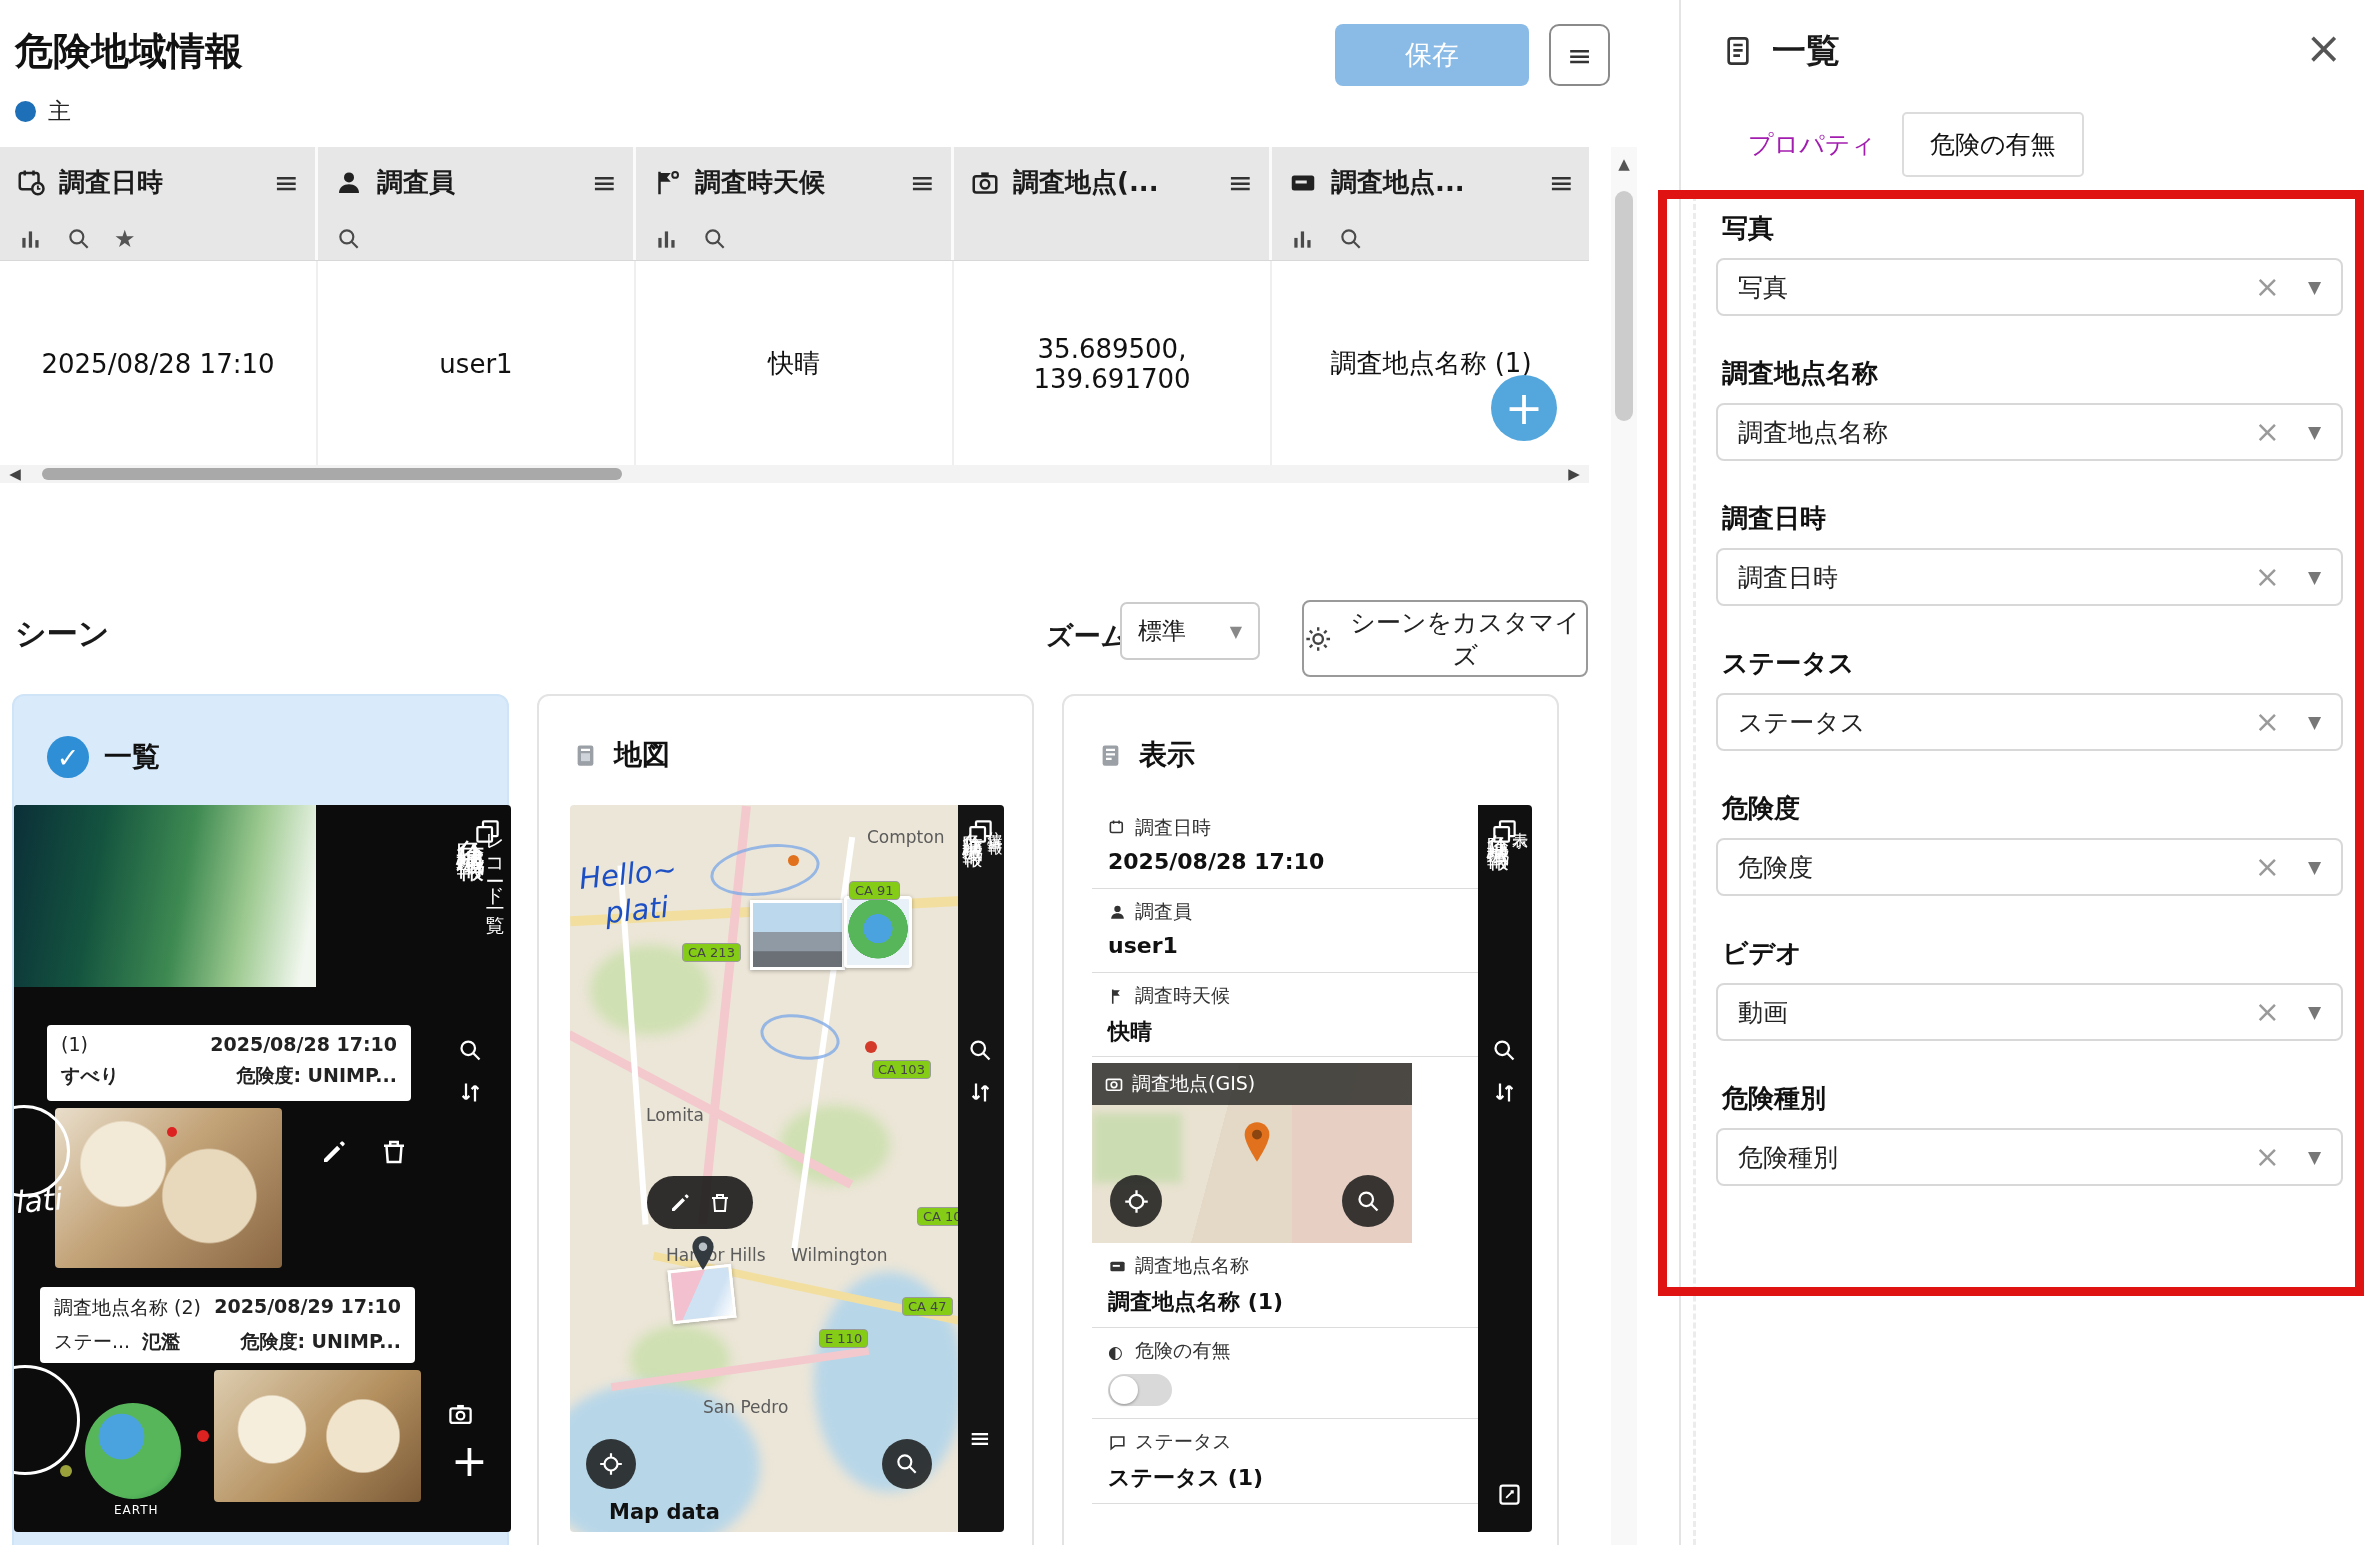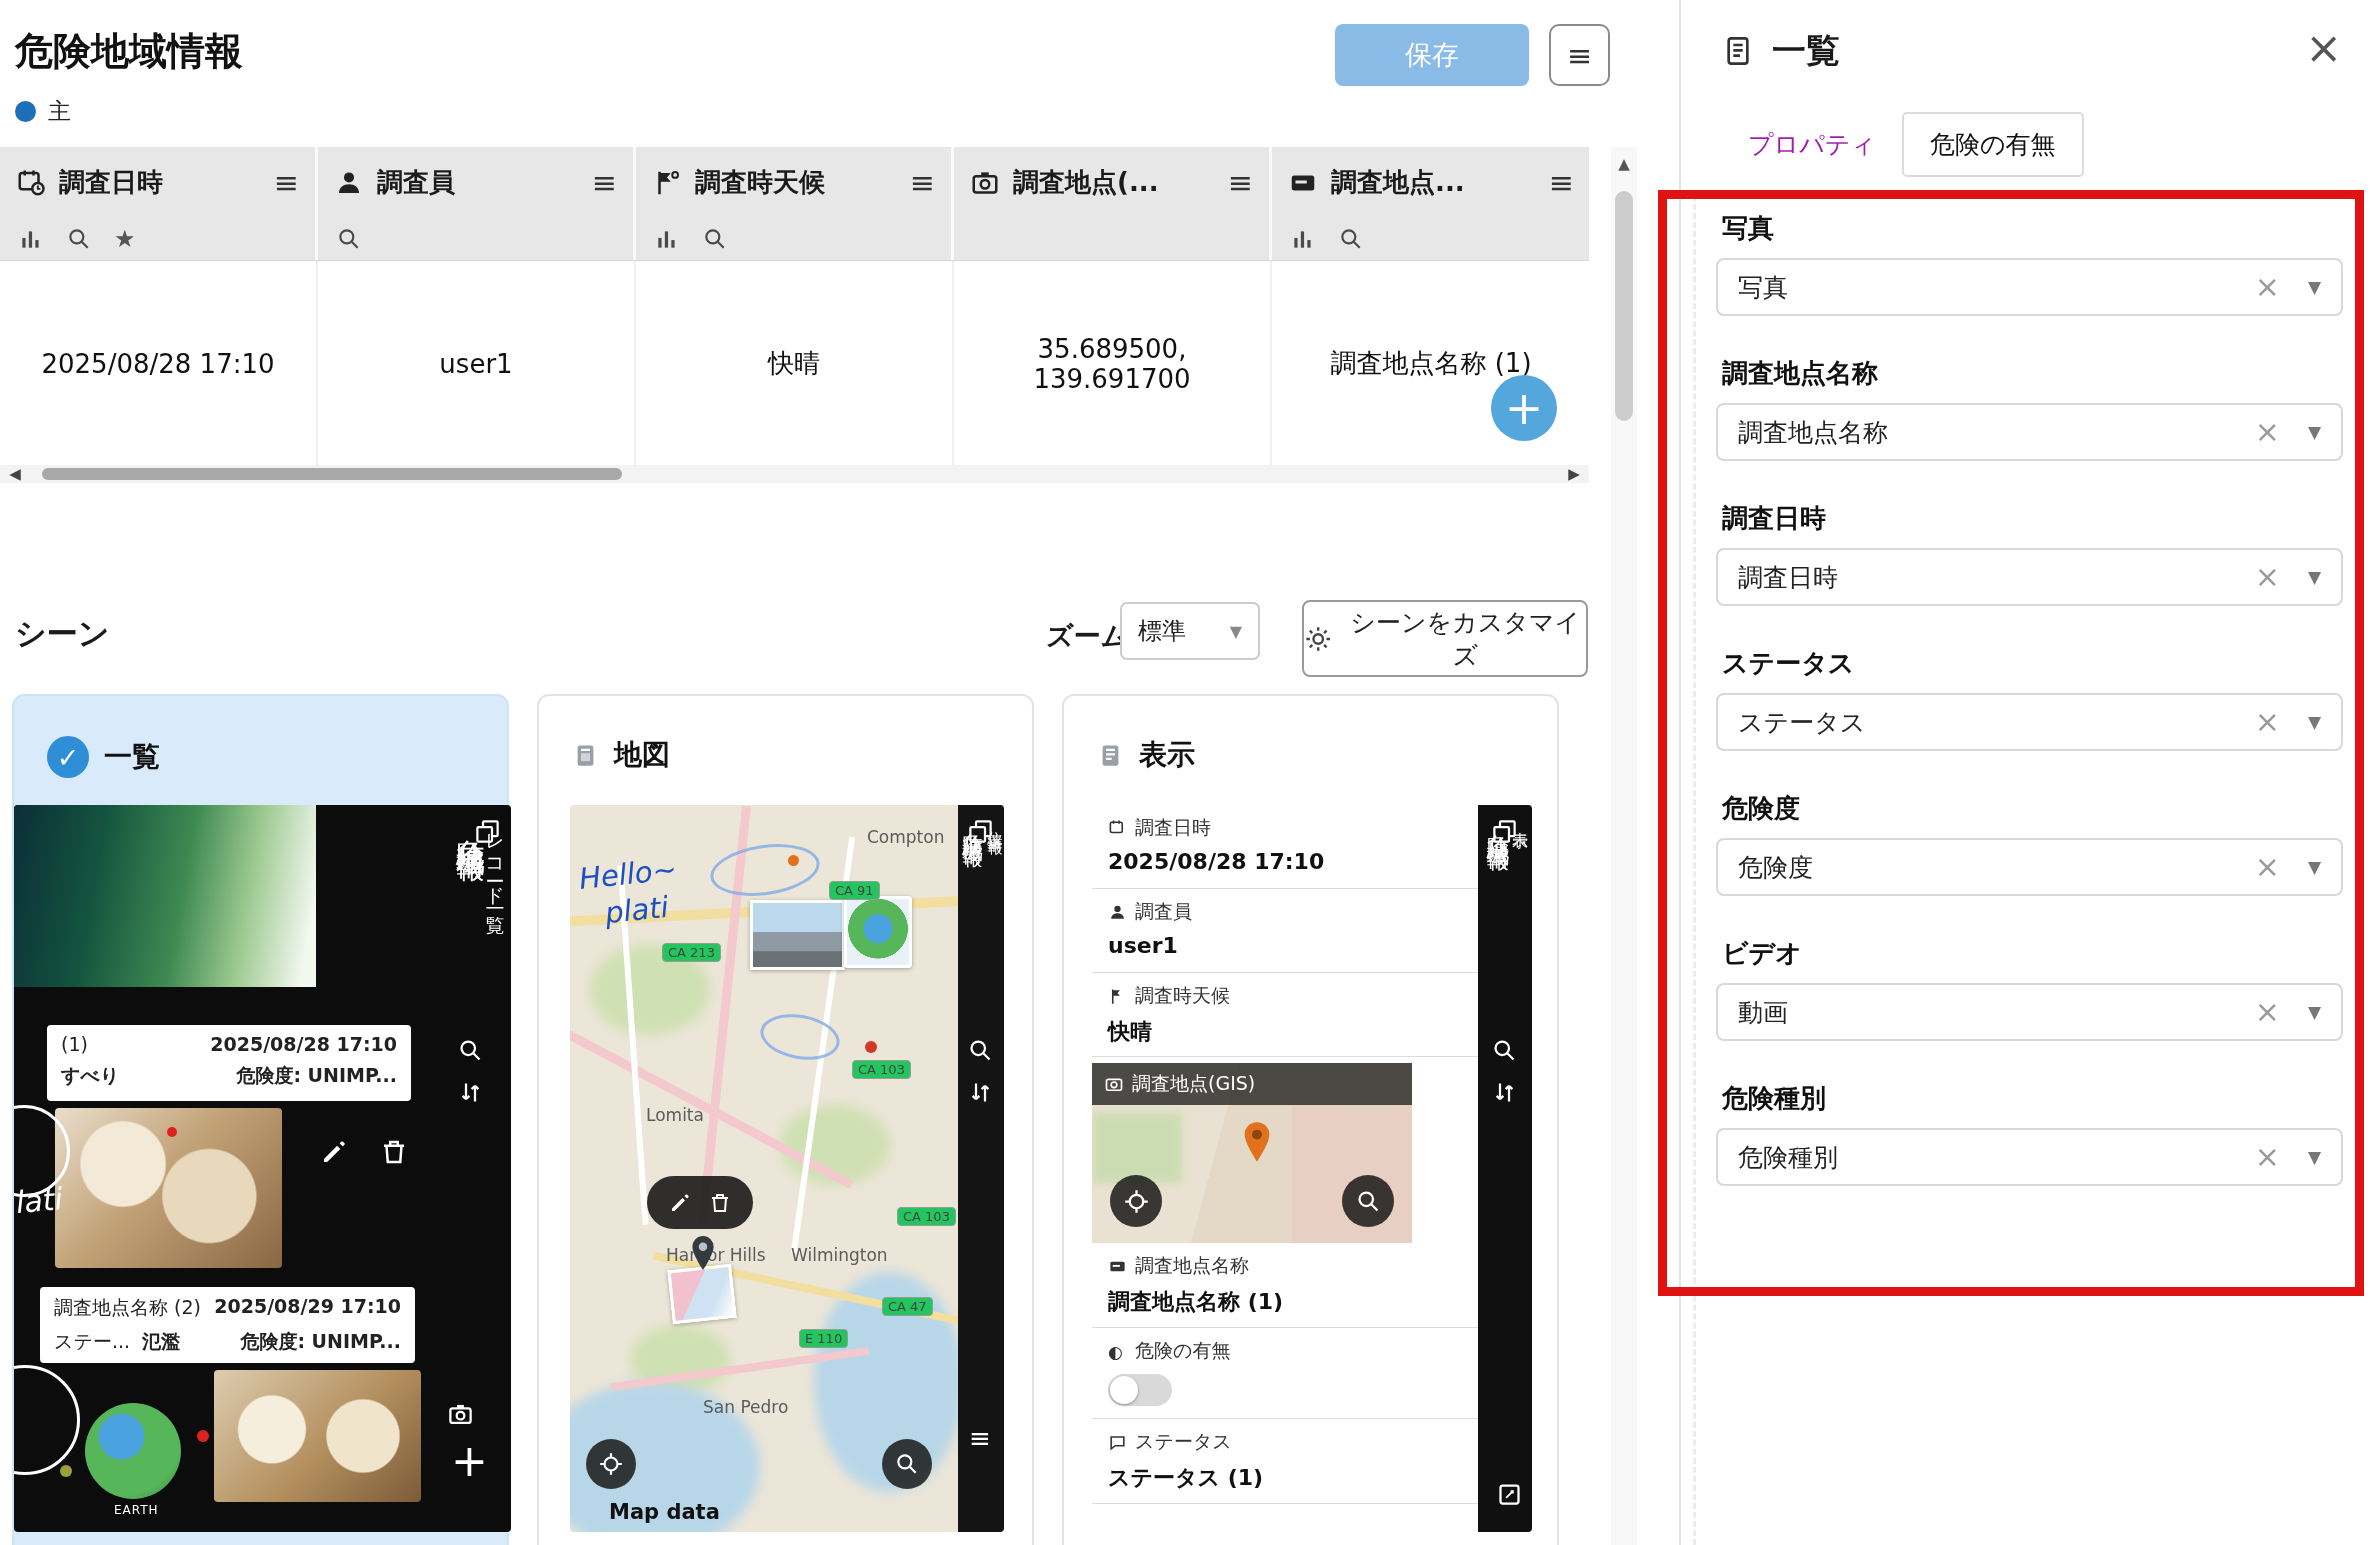--- a/index.html
+++ b/index.html
@@ -100,21 +100,21 @@
   .m1-earth { position:absolute; left:71px; top:598px; width:96px; height:96px; border-radius:50%;
     background:radial-gradient(circle at 38% 35%, #4aa3df 0 26%, #57b55a 27% 68%, #2e8b44 100%); }
   .m1-earth-label { position:absolute; left:100px; top:698px; color:#fff; font-size:12px; letter-spacing:1px; }
 
   
   .road { position:absolute; }
   .r-y { background:#f2dfa0; } .r-p { background:#f3c9cd; } .r-w { background:#ffffff; }
   .patch { position:absolute; border-radius:50%; filter:blur(6px); }
   .g { background:#cfe0b2; } .w { background:#b7d6e8; }
   .map-label { position:absolute; color:#5b5b5b; font-size:17px; white-space:nowrap; }
-  .shield { position:absolute; background:#22c55e; border:1px solid #9a9a9a; border-radius:4px; font-size:13px; color:#444; padding:1px 5px; white-space:nowrap; }
+  .shield { position:absolute; background:#84cc16; border:1px solid #9a9a9a; border-radius:4px; font-size:13px; color:#444; padding:1px 5px; white-space:nowrap;margin-left:20px; }
   .m2-hand { position:absolute; color:#1d4fc4; font-style:italic; font-size:29px; transform:rotate(-6deg); white-space:nowrap; }
   .m2-scribble { position:absolute; border:3px solid #7aa7e8; border-radius:50%; opacity:.75; }
   .m2-sticker { position:absolute; background:#fff; border:3px solid #fff; box-shadow:0 1px 4px rgba(0,0,0,.3); }
   .m2-world { left:274px; top:91px; width:68px; height:72px; background:radial-gradient(circle at 50% 45%, #4aa3df 0 30%, #57b55a 31% 62%, #e8f1f8 63%); border-radius:4px; }
   .m2-city { left:180px; top:95px; width:95px; height:70px; background:linear-gradient(#bcd8ec 0 45%, #8f9aa5 46% 75%, #6b7077 76% 100%); }
   .m2-photo-small { left:100px; top:462px; width:64px; height:54px; background:linear-gradient(120deg,#f3c0d0 0 40%, #cfe2f3 41% 70%, #ffffff 100%); transform:rotate(-6deg); }
   .m2-pill { position:absolute; left:77px; top:371px; width:106px; height:53px; background:rgba(20,20,20,.88); border-radius:28px; display:flex; align-items:center; justify-content:center; gap:16px; }
   .m2-pill .s-ic2 { width:24px; height:24px; color:#fff; display:flex; }
   .m2-pin { position:absolute; left:120px; top:430px; width:26px; height:36px; }
   .m2-circle { position:absolute; width:50px; height:50px; border-radius:50%; background:rgba(25,25,25,.85); display:flex; align-items:center; justify-content:center; }

